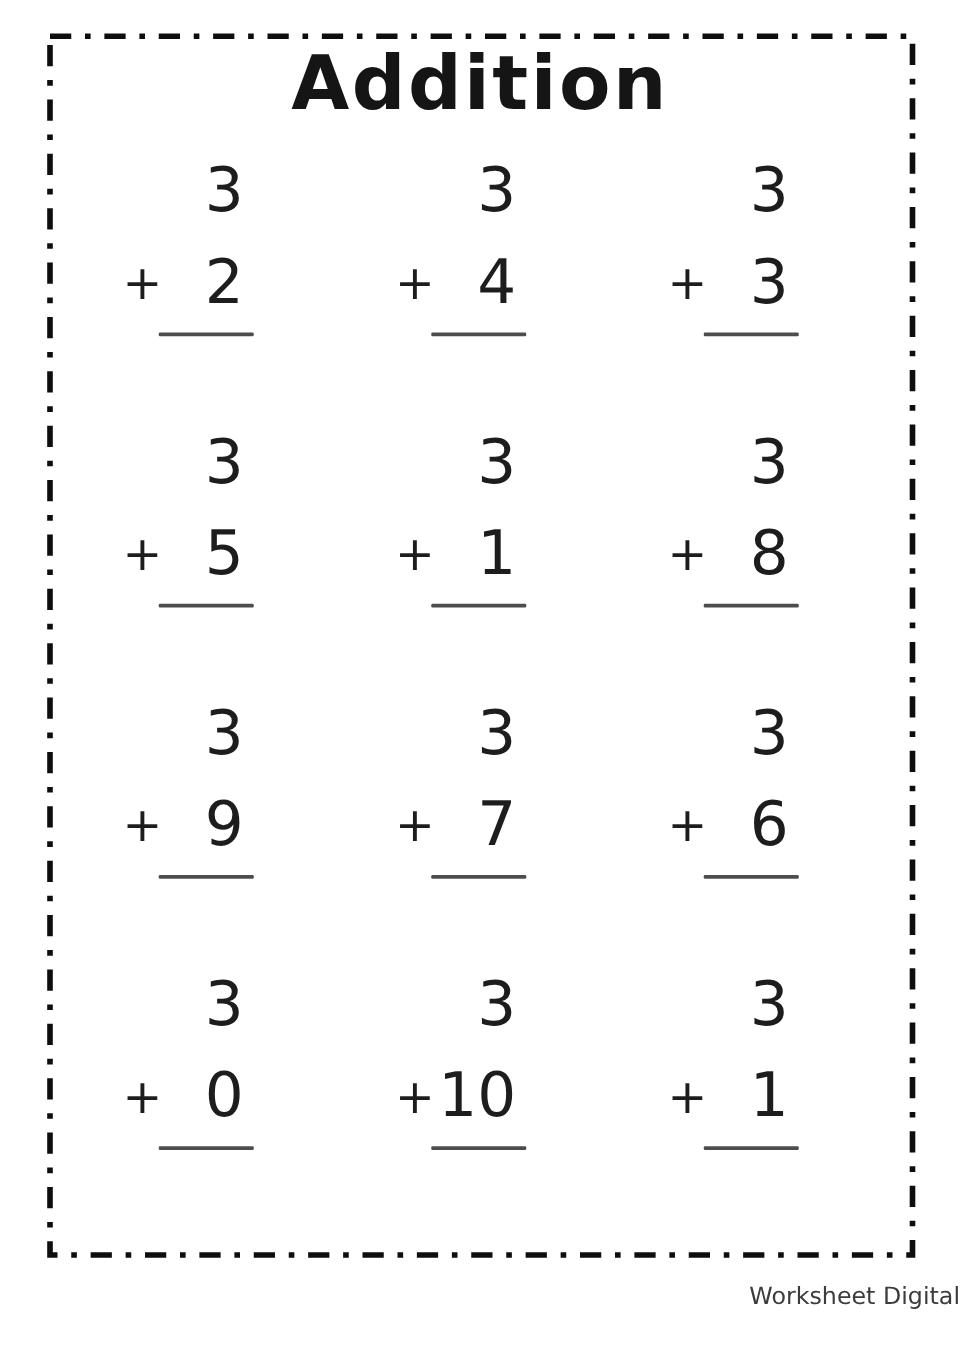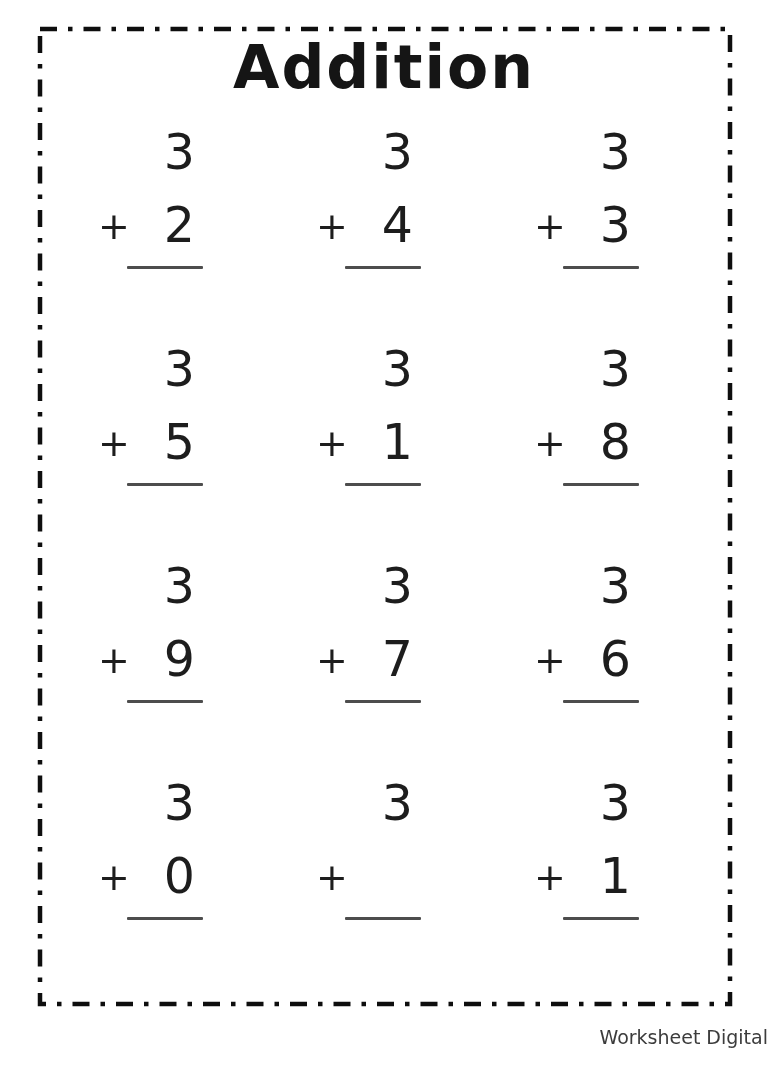--- a/index.html
+++ b/index.html
@@ -196,20 +196,21 @@
         <span class="plus">+</span>
         <span class="bottom-num">0</span>
       </div>
       <div class="answer-line"></div>
     </div>
 
     <div class="problem">
       <div class="top-num">3</div>
       <div class="bottom-row">
         <span class="plus">+</span>
+        <span class="bottom-num">10</span>
       </div>
       <div class="answer-line"></div>
     </div>
 
     <div class="problem">
       <div class="top-num">3</div>
       <div class="bottom-row">
         <span class="plus">+</span>
         <span class="bottom-num">1</span>
       </div>

